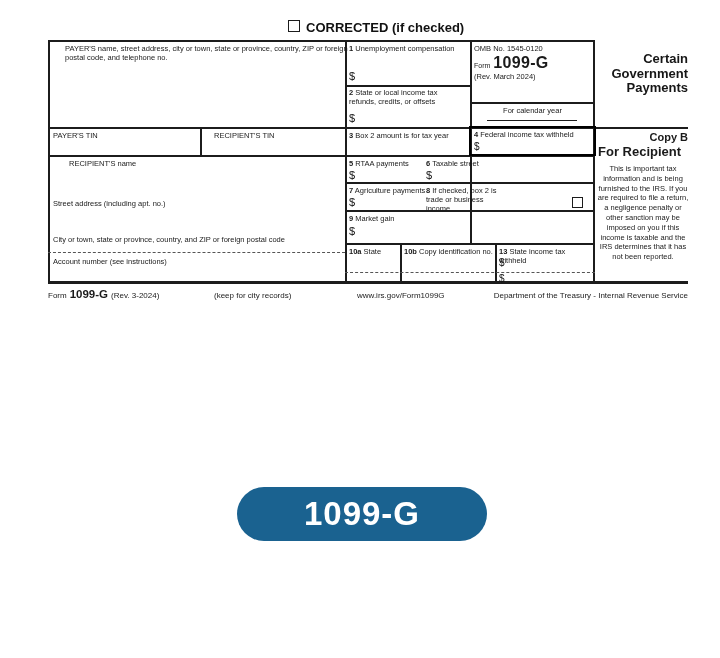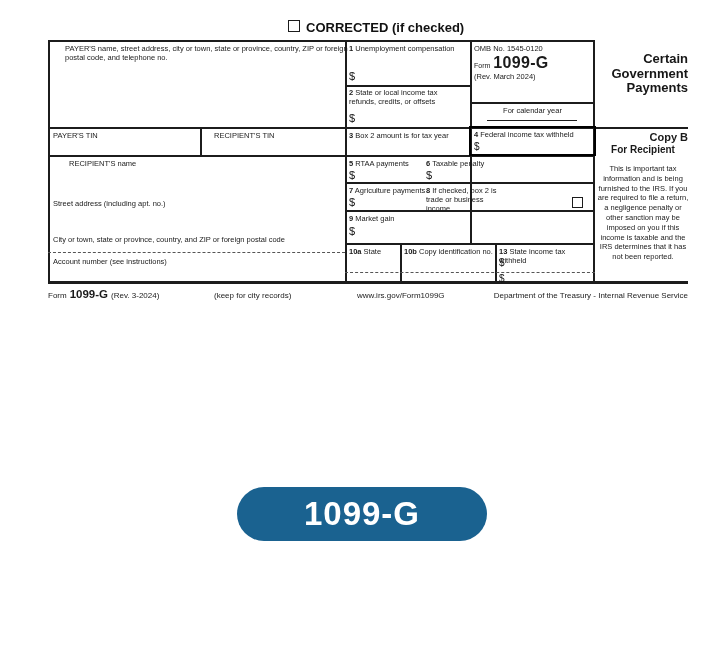--- a/index.html
+++ b/index.html
@@ -13,22 +13,22 @@
   .dollar{position:absolute;font-size:11px;color:#111;}
   .chk{position:absolute;border:1.5px solid #1c1c1c;background:#fff;box-sizing:border-box;}
   .outerbox{position:absolute;left:48px;top:40px;width:547px;height:243px;
             border:2px solid #1c1c1c;box-sizing:border-box;background:transparent;}
   .box4{position:absolute;left:469px;top:126px;width:127px;height:30px;
         border:2.5px solid #000;box-sizing:border-box;}
   .title{position:absolute;right:32px;top:52px;width:90px;text-align:right;
          font-weight:bold;font-size:13px;line-height:14.5px;color:#161616;}
   .copyb{position:absolute;right:32px;top:131px;width:90px;text-align:right;
          font-weight:bold;font-size:11px;}
-  .forrec{position:absolute;right:32px;top:144px;width:90px;text-align:center;
-          font-weight:bold;font-size:10px;}
+  .forrec{position:absolute;right:32px;top:144px;width:90px;text-align:left;
+          font-weight:bold;font-size:13px;}
   .notice{position:absolute;right:30px;top:164px;width:94px;text-align:center;
           font-size:7.5px;line-height:9.8px;color:#222;}
   .corrlbl{position:absolute;left:306px;top:20px;font-size:13px;font-weight:600;color:#111;}
   .ombline{position:absolute;left:474px;top:54px;display:flex;align-items:baseline;gap:3px;}
   .ombline .fw{font-size:7px;}
   .ombline .fn{font-size:16px;font-weight:bold;letter-spacing:0.3px;}
   .calblank{position:absolute;left:487px;top:106px;width:90px;height:14px;
             border-bottom:1.2px solid #1c1c1c;}
   .footrow{position:absolute;left:48px;top:288px;display:flex;align-items:baseline;gap:3px;}
   .footrow .fw{font-size:8px;}
@@ -92,21 +92,21 @@
 
 <div class="lbl" style="left:474px;top:130px;width:119px;"><b>4</b> <span>Federal income tax withheld</span></div>
 <div class="dollar" style="left:474px;top:141px;font-size:10px;">$</div>
 
 <div class="copyb">Copy B</div>
 <div class="forrec">For Recipient</div>
 
 <div class="lbl" style="left:349px;top:159px;"><b>5</b> <span>RTAA payments</span></div>
 <div class="dollar" style="left:349px;top:169px;">$</div>
 
-<div class="lbl" style="left:426px;top:159px;"><b>6</b> <span>Taxable penalty</span></div>
+<div class="lbl" style="left:426px;top:159px;"><b>6</b> <span>Taxable street</span></div>
 <div class="dollar" style="left:426px;top:169px;">$</div>
 
 <div class="lbl" style="left:349px;top:186px;text-align:center;"><b>7</b> <span>Agriculture payments</span></div>
 <div class="dollar" style="left:349px;top:196px;">$</div>
 
 <div class="lbl" style="left:426px;top:186px;width:80px;"><b>8</b> <span>If checked, box 2 is trade or business income</span></div>
 <div class="chk" style="left:572px;top:197px;width:11px;height:11px;"></div>
 
 <div class="lbl" style="left:349px;top:214px;"><b>9</b> <span>Market gain</span></div>
 <div class="dollar" style="left:349px;top:225px;">$</div>

